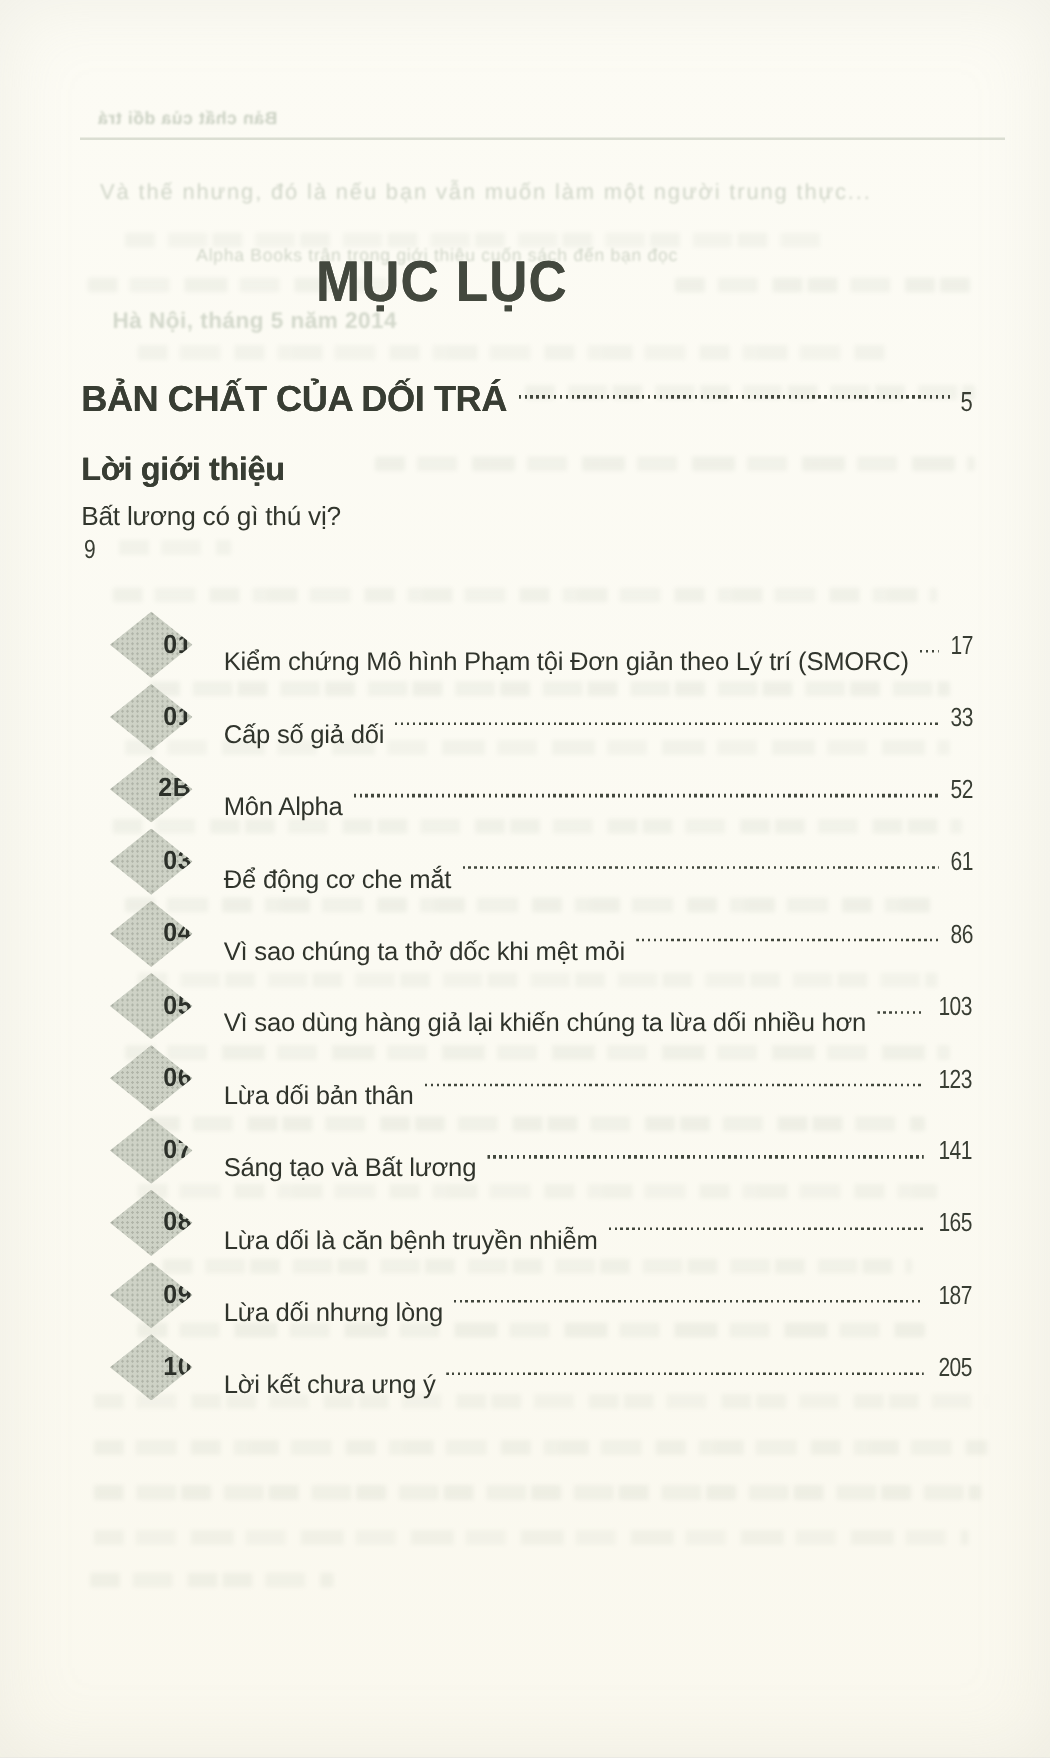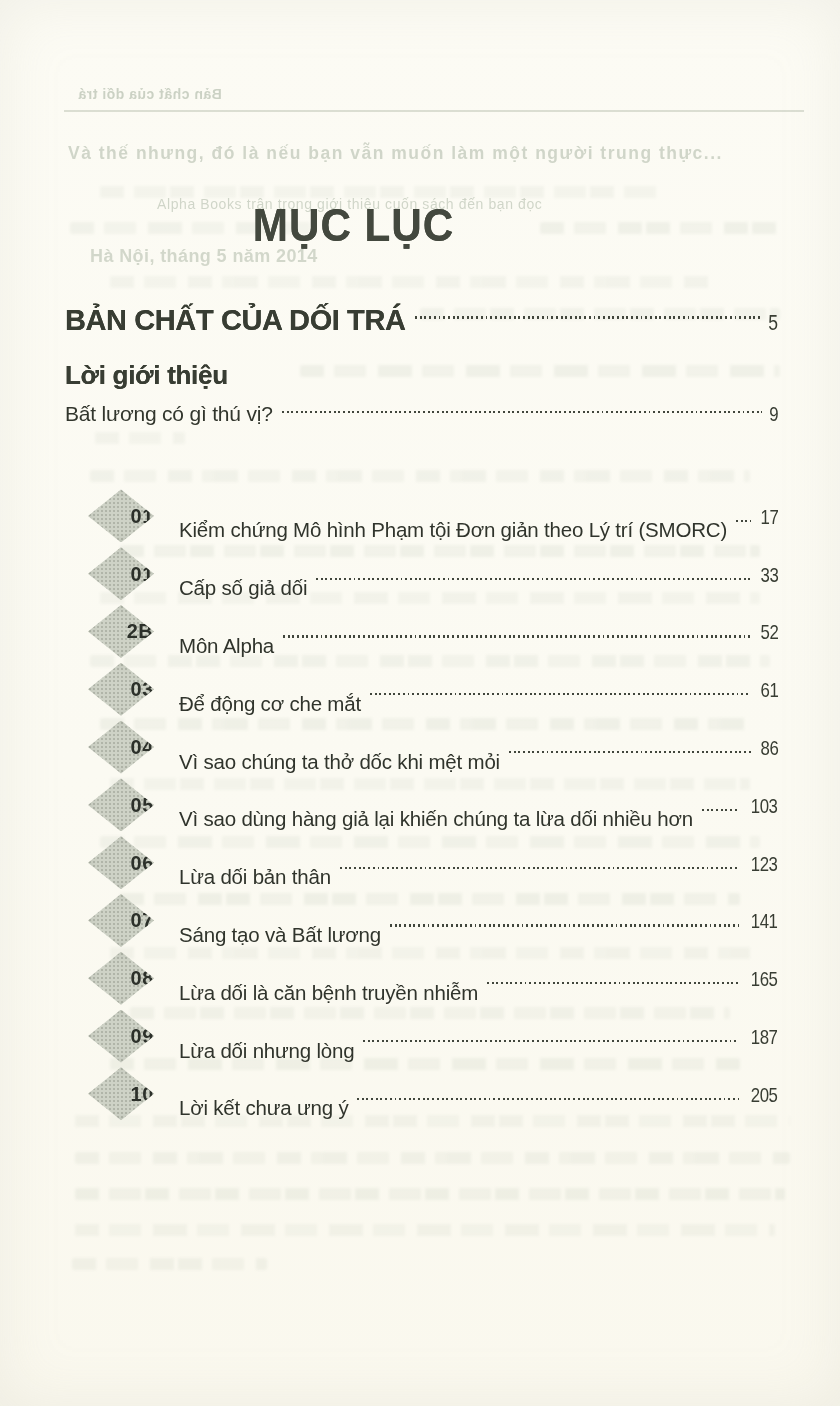--- a/index.html
+++ b/index.html
@@ -59,21 +59,21 @@
   .part-row .leader{transform:translateY(-3px);}
   .pagenum{
     font-size:22px;color:#383d33;letter-spacing:-0.5px;
     transform:scaleX(0.8);transform-origin:right center;
   }
   .intro-heading{
     position:absolute;left:65px;top:360px;
     font-size:26px;font-weight:bold;letter-spacing:-0.3px;color:#383d33;
     text-shadow:0 0 0.5px #383d33;
   }
-  .intro-row{top:402px;}
+  .intro-row{top:402px;flex-direction:column;}
   .intro-label{font-size:21px;letter-spacing:-0.2px;color:#32362d;}
   .intro-row .leader{transform:translateY(-2px);}
   .intro-row .pagenum{font-size:21px;}
   
   .entries{position:absolute;left:0;top:487px;width:840px;}
   .entry{
     height:57.8px;display:flex;align-items:center;
     padding-left:88px;padding-right:62px;box-sizing:border-box;
   }
   .badge{
@@ -97,21 +97,21 @@
   .entry .leader{transform:translateY(5px);align-self:center;}
   .entry .pagenum{font-size:21px;align-self:center;transform:scaleX(0.8) translateY(1px);transform-origin:right center;}
 </style>
 </head>
 <body>
 
 <div class="page">
 
   <div id="bleed-layer">
       <div class="ghost-text mirror" style="left: 78px; top: 86px; font-size: 14px; font-weight: bold; opacity: 0.38; letter-spacing: 0.5px;">Bản chất của dối trá</div>
-      <div class="ghost-text" style="left: 68px; top: 143px; font-size: 17.5px; font-weight: bold; opacity: 0.34; letter-spacing: 1.5px;">Và thế nhưng, đó là nếu bạn vẫn muốn làm một người trung thực...</div>
+      <div class="ghost-text" style="left: 80px; top: 143px; font-size: 17.5px; font-weight: normal; opacity: 0.34; letter-spacing: 1.5px;">Và thế nhưng, đó là nếu bạn vẫn muốn làm một người trung thực...</div>
       <div class="ghost-text" style="left: 157px; top: 196px; font-size: 14px; font-weight: normal; opacity: 0.34; letter-spacing: 0.6px;">Alpha Books trân trọng giới thiệu cuốn sách đến bạn đọc</div>
       <div class="ghost-text" style="left: 90px; top: 246px; font-size: 18px; font-weight: bold; opacity: 0.32; letter-spacing: 0.4px;">Hà Nội, tháng 5 năm 2014</div>
       <div class="ghost-smudge" style="left: 100px; top: 186px; width: 560px; opacity: 0.13; background-size: 70px 100%;"></div>
       <div class="ghost-smudge" style="left: 70px; top: 222px; width: 240px; opacity: 0.15; background-size: 88px 100%;"></div>
       <div class="ghost-smudge" style="left: 540px; top: 222px; width: 240px; opacity: 0.17; background-size: 106px 100%;"></div>
       <div class="ghost-smudge" style="left: 110px; top: 276px; width: 600px; opacity: 0.13; background-size: 124px 100%;"></div>
       <div class="ghost-smudge" style="left: 420px; top: 308px; width: 360px; opacity: 0.15; background-size: 70px 100%;"></div>
       <div class="ghost-smudge" style="left: 300px; top: 365px; width: 480px; opacity: 0.17; background-size: 88px 100%;"></div>
       <div class="ghost-smudge" style="left: 95px; top: 432px; width: 90px; opacity: 0.13; background-size: 106px 100%;"></div>
       <div class="ghost-smudge" style="left: 90px; top: 470px; width: 660px; opacity: 0.15; background-size: 124px 100%;"></div>

